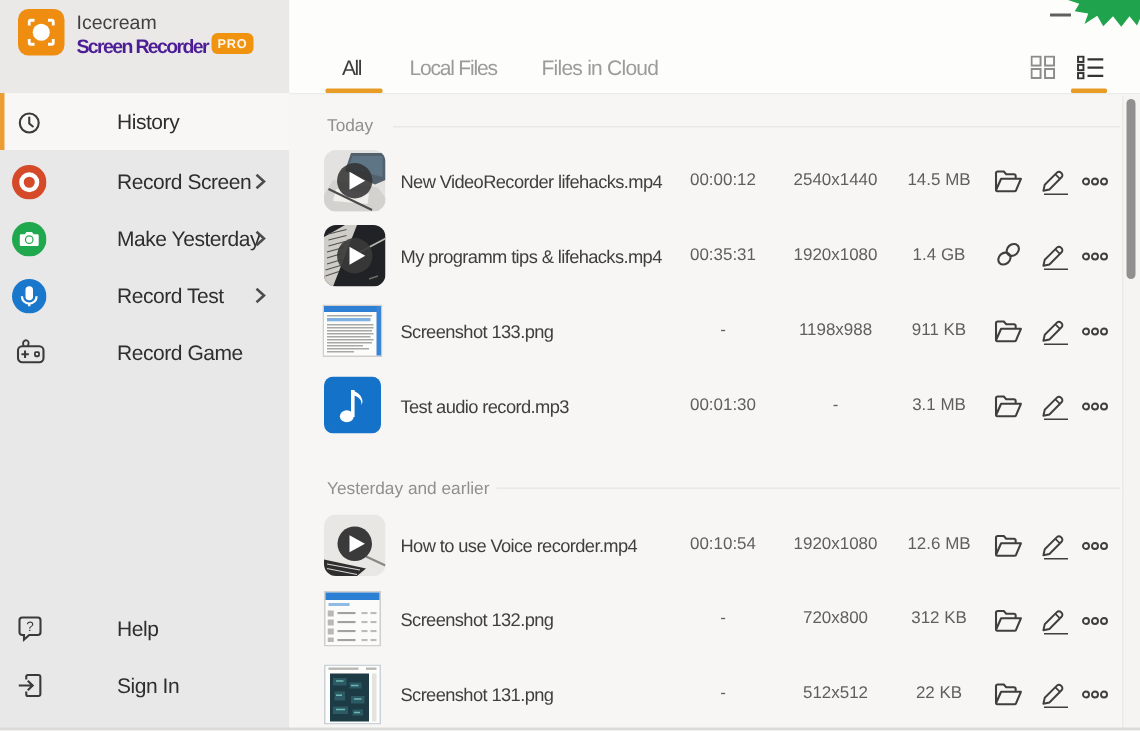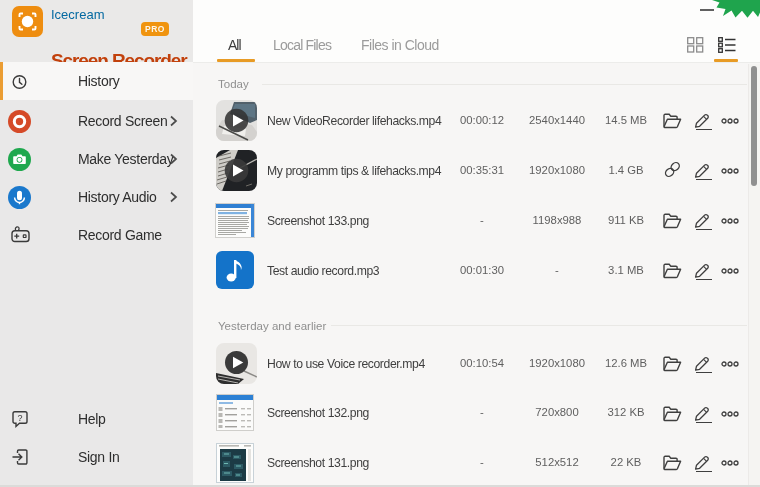--- a/index.html
+++ b/index.html
@@ -4,22 +4,22 @@
 <style>
 * { margin:0; padding:0; box-sizing:border-box; }
 html,body { width:760px; height:487px; overflow:hidden; font-family:"Liberation Sans", sans-serif; }
 #app { position:relative; width:760px; height:487px; background:#fdfdfc; }
 .abs { position:absolute; }
 
 
 #sidebar { left:0; top:0; width:193px; height:487px; background:#e9e8e8; }
 #logoarea { left:0; top:0; width:193px; height:62px; background:#eae9e8; }
 #logo { left:12px; top:6px; width:31px; height:31px; background:#ee8d10; border-radius:7px; }
-#brand1 { left:51px; top:7px; font-size:13px; color:#0369a1; }
-#brand2 { left:51px; top:23px; font-size:19px; letter-spacing:-1.1px; font-weight:bold; color:#c2410c;margin-top:27px; }
+#brand1 { left:51px; top:7px; font-size:13px; color:#404040; }
+#brand2 { left:51px; top:23px; font-size:13px; letter-spacing:-1.1px; font-weight:bold; color:#4c1d95; }
 #pro { left:141px; top:22px; width:28px; height:14px; background:#f0940f; border-radius:4px; color:#fdf6e8; font-size:8.5px; font-weight:bold; text-align:center; line-height:14.5px; letter-spacing:0.5px; }
 
 .mrow { left:0; width:193px; height:38px; }
 .mrow .txt { position:absolute; left:40px; top:50%; transform:translateY(-50%); font-size:14px; letter-spacing:-0.3px; color:#2e2e2e;margin-left:38px; }
 .mrow svg.ic { position:absolute; }
 #history { top:62px; background:#f8f7f6; }
 #history .bar { position:absolute; left:0; top:0; width:3px; height:38px; background:#eb9d33; }
 .arrow { position:absolute; left:169px; top:50%; transform:translateY(-50%); }
 
 
@@ -100,21 +100,21 @@
       </svg>
   </div>
 
   <div class="abs mrow" style="top:178px">
     <svg class="ic" style="left:8px;top:7.5px" width="23" height="23" viewBox="0 0 23 23">
       <circle cx="11.5" cy="11.5" r="11.5" fill="#1a78cc"></circle>
       <rect x="9" y="4.8" width="5" height="9.4" rx="2.5" fill="#ffffff"></rect>
       <path d="M6.6 11.5 a4.9 4.9 0 0 0 9.8 0" fill="none" stroke="#ffffff" stroke-width="1.5"></path>
       <path d="M11.5 16.5 V18.2" stroke="#ffffff" stroke-width="1.5"></path>
     </svg>
-    <div class="txt">History Audio</div>
+    <div class="txt">Record Test</div>
     <svg class="arrow" width="9" height="12" viewBox="0 0 9 12">
         <path d="M2 1.5 L7 6 L2 10.5" fill="none" stroke="#4c4c4c" stroke-width="1.7"></path>
       </svg>
   </div>
 
   <div class="abs mrow" style="top:216px">
     <svg class="ic" style="left:11px;top:10px" width="19" height="18" viewBox="0 0 19 18">
       <path d="M4.8 4.6 C3.6 2 5.4 0.3 7.1 1 C8.4 1.6 8.3 3.2 7.4 4.6" fill="none" stroke="#3a3a3a" stroke-width="1.25"></path>
       <rect x="1" y="4.8" width="17" height="10.7" rx="2.8" fill="none" stroke="#3a3a3a" stroke-width="1.4"></rect>
       <path d="M5.7 7.7 v4.9 M3.3 10.1 h4.9" stroke="#3a3a3a" stroke-width="1.35"></path>

